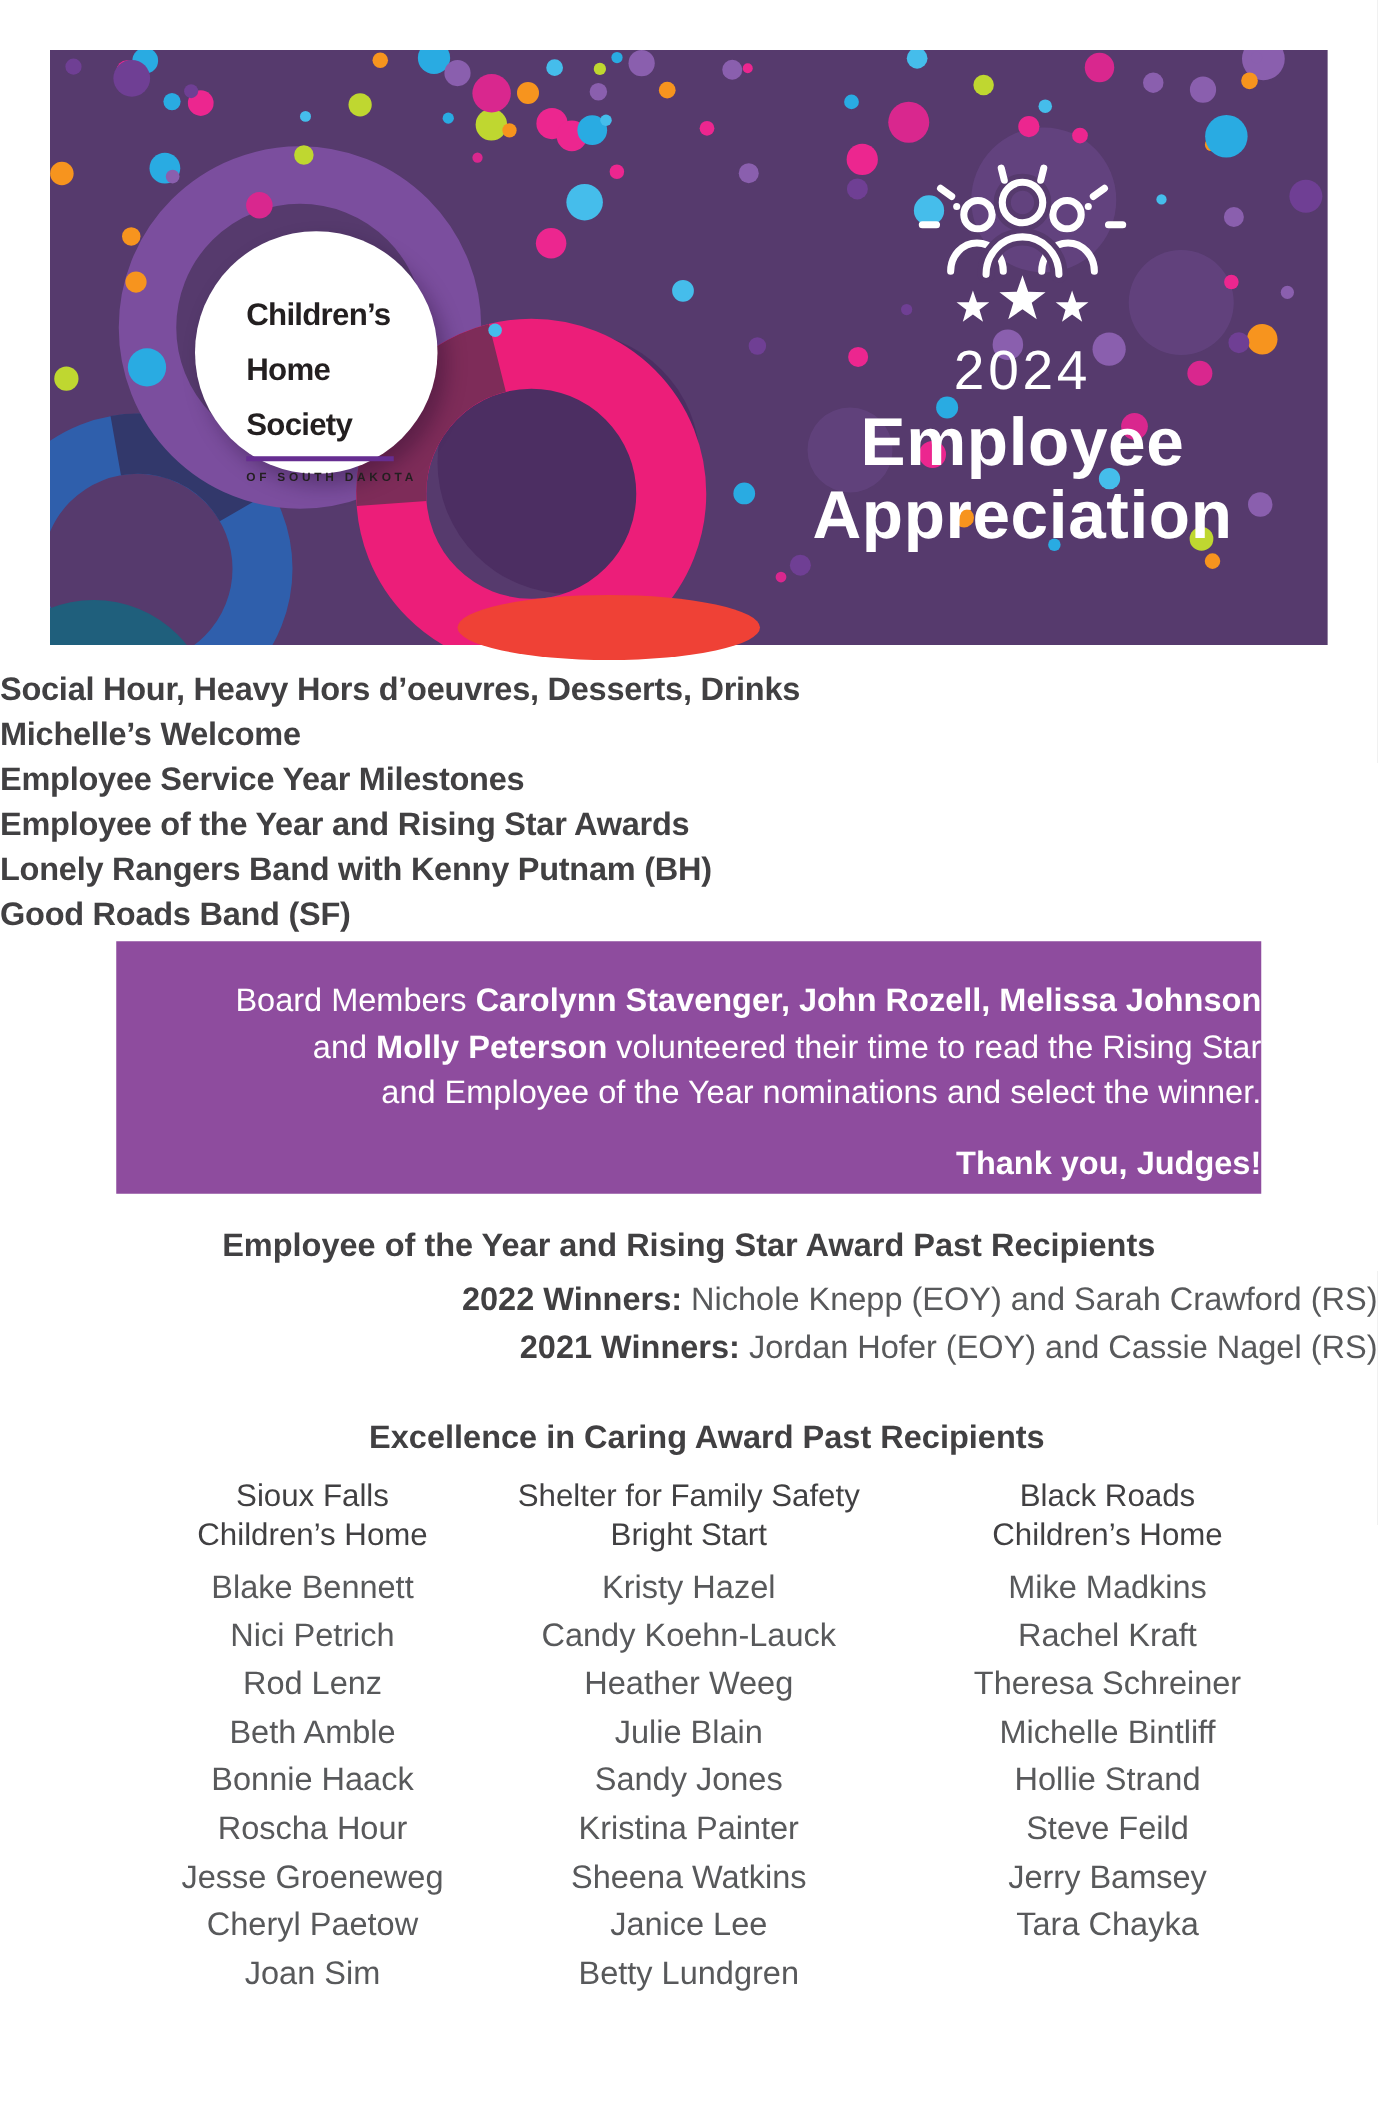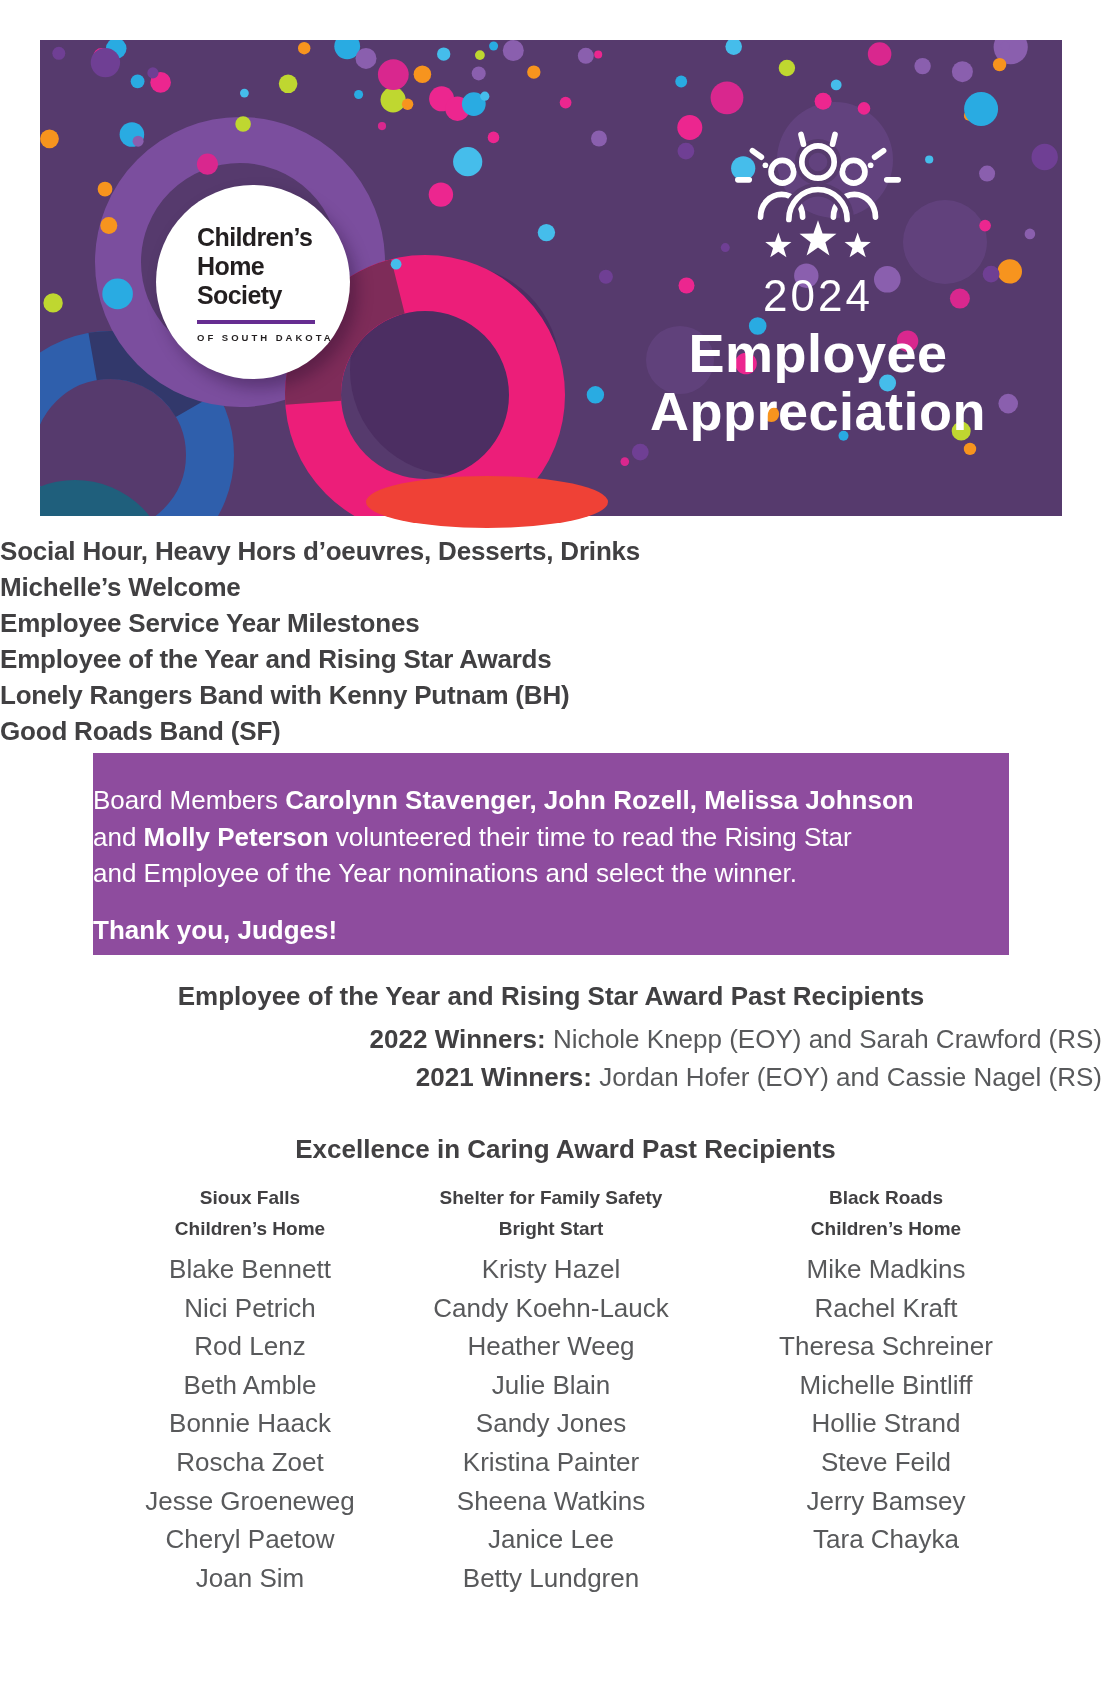--- a/index.html
+++ b/index.html
@@ -9,43 +9,43 @@
   }
   
   .banner{position:absolute;left:40px;top:40px;width:1022px;height:476px;background:var(--banner_bg);}
   .banner-svg{position:absolute;left:0;top:0;width:1022px;height:510px;display:block;}
   
   .logo-circle{
     position:absolute;left:116px;top:145px;width:194px;height:194px;border-radius:50%;
     background:#ffffff;box-shadow:7px 9px 16px rgba(30,10,40,.35);
   }
   .logo-inner{padding:38px 0 0 41px;}
-  .brand-line{font-size:25px;font-weight:bold;line-height:29px;color:var(--logo_text);letter-spacing:-0.6px;}
+  .brand-line{font-size:25px;font-weight:bold;line-height:29px;color:var(--logo_text);letter-spacing:-0.6px;margin-top:15px;}
   .brand-rule{width:118px;height:4px;background:var(--logo_rule);margin:10px 0 8px;}
   .brand-tag{font-size:9.5px;font-weight:bold;letter-spacing:3px;color:var(--logo_text);}
   
   .hero{position:absolute;left:468px;top:88px;width:620px;text-align:center;color:#ffffff;}
   .icon-svg{width:170px;height:136px;display:inline-block;}
   .hero-year{font-size:44px;line-height:48px;font-weight:400;letter-spacing:3px;margin-top:4px;}
   .hero-title{font-size:54px;line-height:58px;font-weight:bold;margin-top:4px;letter-spacing:0.5px;}
   
   .content{position:absolute;left:0;top:516px;width:1102px;}
   .schedule{margin-top:17px;text-align:left;font-size:26px;line-height:36px;font-weight:bold;
     color:var(--text_dark);letter-spacing:-0.2px;}
   .judges-box{margin:4px auto 0;width:916px;height:173px;background:var(--box_purple);
-    color:#ffffff;text-align:left;padding-top:29px;font-size:26px;line-height:36.5px;}
+    color:#ffffff;text-align:right;padding-top:29px;font-size:26px;line-height:36.5px;}
   .judges-box .rich-b{font-weight:bold;}
   .judges-thanks{font-weight:bold;margin-top:20px;}
   .pr-heading{margin-top:26px;text-align:center;font-size:26px;line-height:30px;font-weight:bold;color:var(--text_dark);}
   .winners{margin-top:9px;text-align:right;font-size:26px;line-height:38px;color:var(--text_gray);}
   .winners .rich-b{font-weight:bold;color:var(--text_dark);}
   .exc-heading{margin-top:38px;text-align:center;font-size:26px;line-height:30px;font-weight:bold;color:var(--text_dark);padding-left:29px;}
   .columns{margin:18px 0 0 90px;width:990px;display:grid;grid-template-columns:320px 282px 388px;}
   .col{text-align:center;}
-  .col-header{font-size:19px;line-height:31px;font-weight:bold;color:var(--text_dark);white-space:nowrap;}
+  .col-header{font-size:25px;line-height:31px;font-weight:normal;color:var(--text_dark);white-space:nowrap;}
   .col-names{margin-top:6px;font-size:26px;line-height:38.6px;color:var(--text_gray);white-space:nowrap;}
 </style>
 </head>
 <body>
 
 <div class="page">
 
   <div class="banner">
     <svg class="banner-svg" viewBox="0 0 1022 510" aria-hidden="true">
       <defs>
@@ -256,21 +256,21 @@
         <div class="col-header">
             <div>Sioux Falls</div>
             <div>Children’s Home</div>
           </div>
         <div class="col-names">
             <div>Blake Bennett</div>
             <div>Nici Petrich</div>
             <div>Rod Lenz</div>
             <div>Beth Amble</div>
             <div>Bonnie Haack</div>
-            <div>Roscha Zoet</div>
+            <div>Roscha Hour</div>
             <div>Jesse Groeneweg</div>
             <div>Cheryl Paetow</div>
             <div>Joan Sim</div>
           </div>
       </div>
       <div class="col">
         <div class="col-header">
             <div>Shelter for Family Safety</div>
             <div>Bright Start</div>
           </div>

